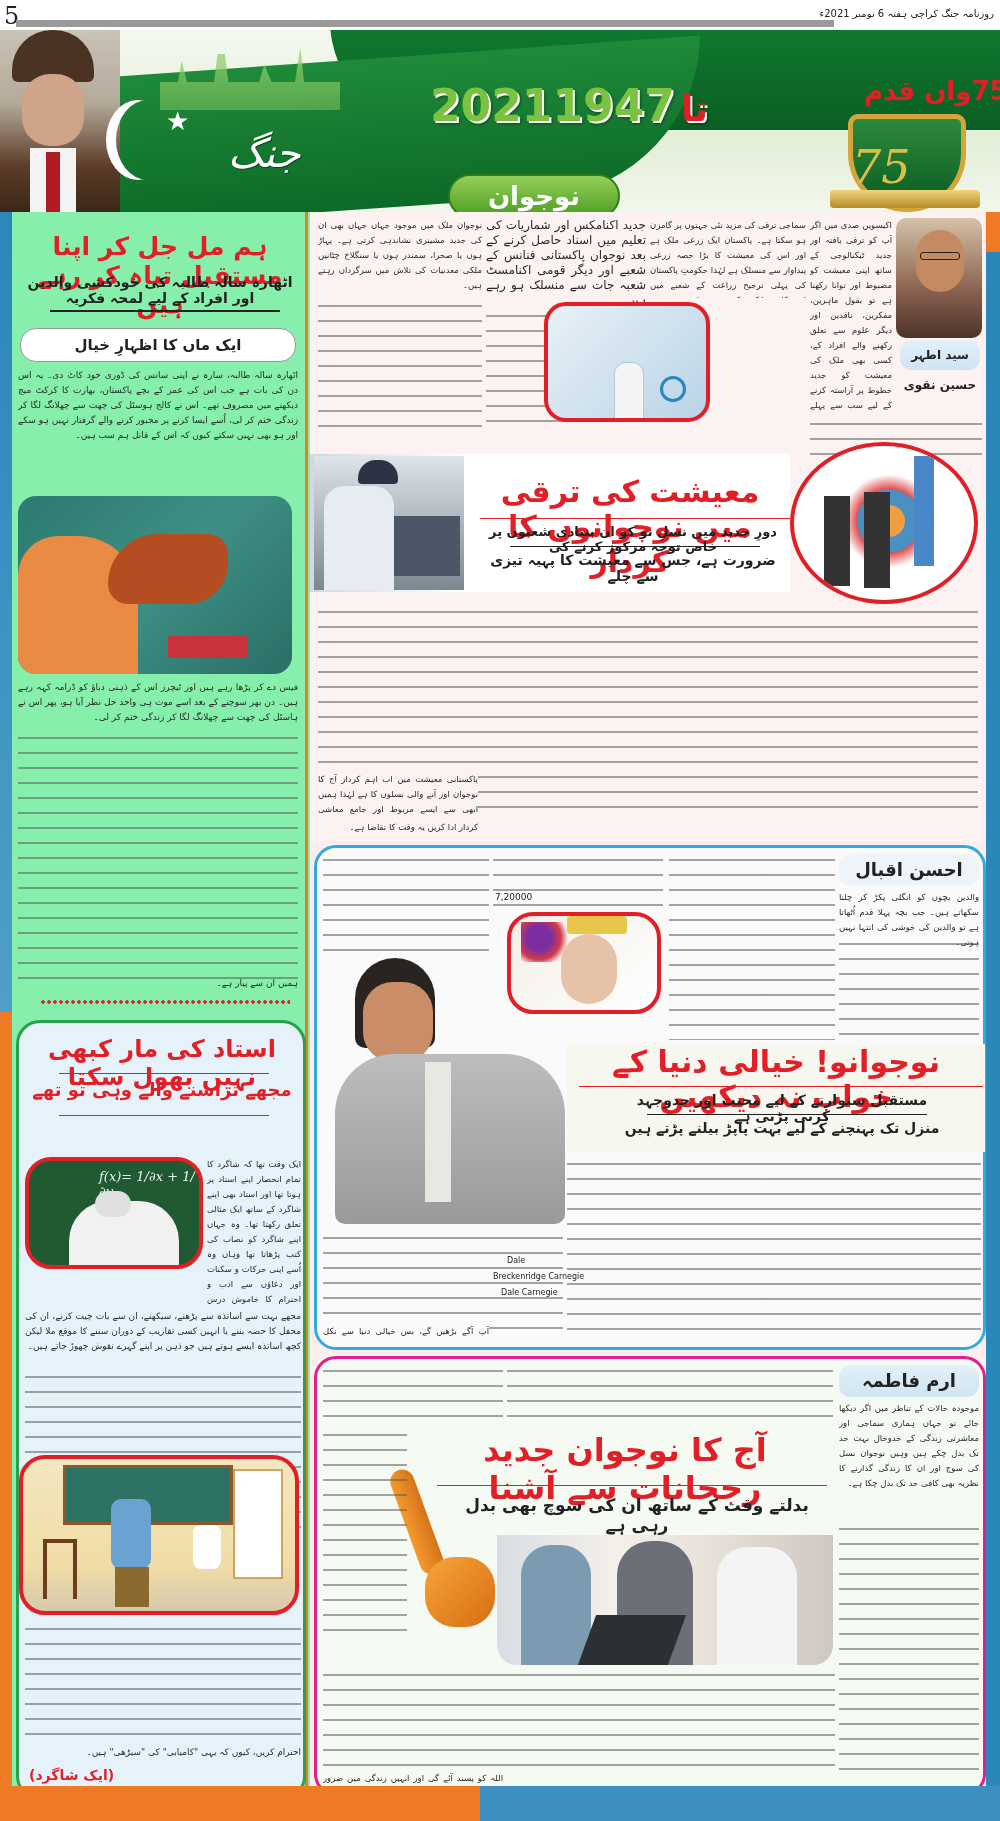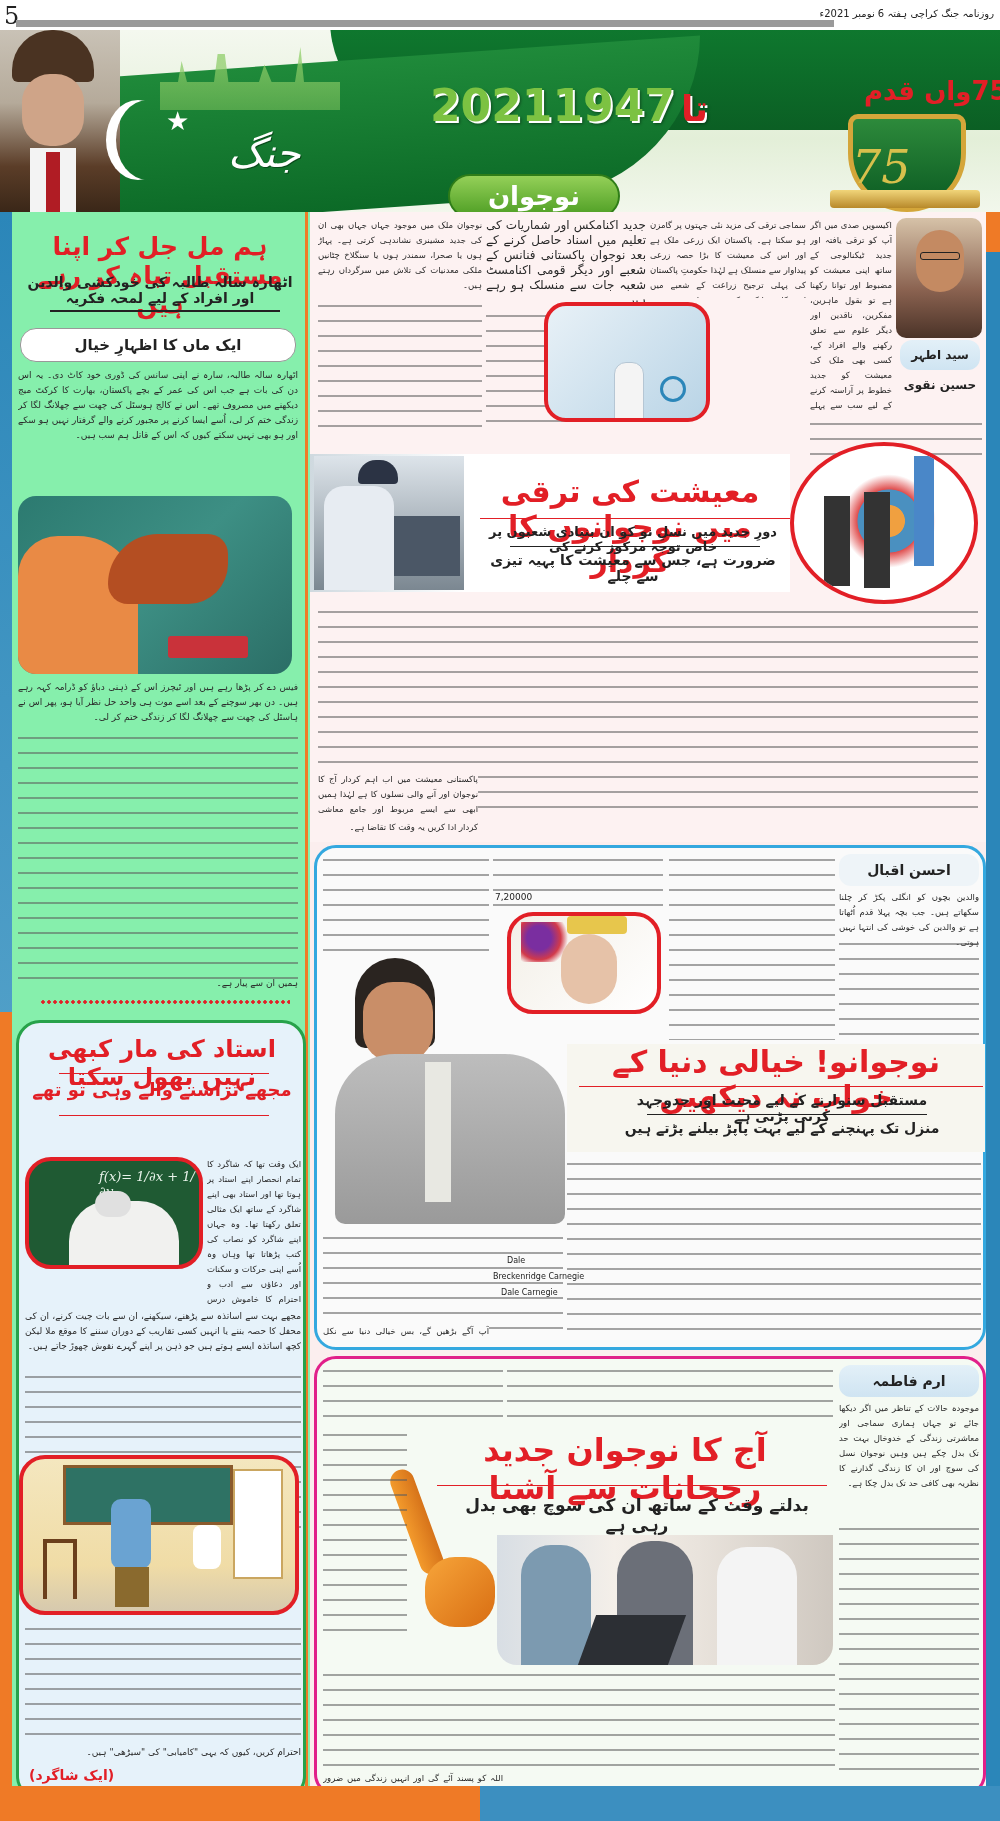--- a/index.html
+++ b/index.html
@@ -68,21 +68,21 @@
   
   .rightarea { position: absolute; left: 310px; top: 212px; width: 690px; height: 1609px; background: #fbeeee; }
   .rightedge { position: absolute; right: 0; top: 0; width: 14px; height: 1609px; background: linear-gradient(180deg,#ef7a26 0 40px,#2b86b9 40px); }
 
   .econ { position: absolute; left: 0; top: 0; width: 676px; height: 630px; background: #fdf2f2; }
   .econ-head { color: #e21f26; font-size: 30px; font-weight: 700; direction: rtl; }
   .econ-sub { color: #222; font-size: 16px; font-weight: 700; direction: rtl; text-align: center; }
 
   .dream { position: absolute; left: 4px; top: 633px; width: 672px; height: 505px; border: 3px solid #34a8df; border-radius: 22px; background: #fafafa; }
   .trend { position: absolute; left: 4px; top: 1144px; width: 672px; height: 440px; border: 3px solid #e1208a; border-radius: 22px; background: #f5faf3; }
-  .byline-box { position: absolute; background: linear-gradient(180deg,#e3f0f8,#cfe4f2); border-radius: 12px; color: #222; font-size: 14px; font-weight: 700; text-align: center; direction: rtl; }
+  .byline-box { position: absolute; background: linear-gradient(180deg,#e3f0f8,#cfe4f2); border-radius: 12px; color: #222; font-size: 18px; font-weight: 700; text-align: center; direction: rtl; }
 
   .bottom-bar { position: absolute; left: 0; top: 1786px; width: 1000px; height: 35px;
     background: linear-gradient(90deg, #ef7a26 0 48%, #3c8fc0 48% 100%); }
 </style>
 </head>
 <body>
 
 <div class="topstrip">
   <div class="pageno">5</div>
   <div class="greybar"></div>

